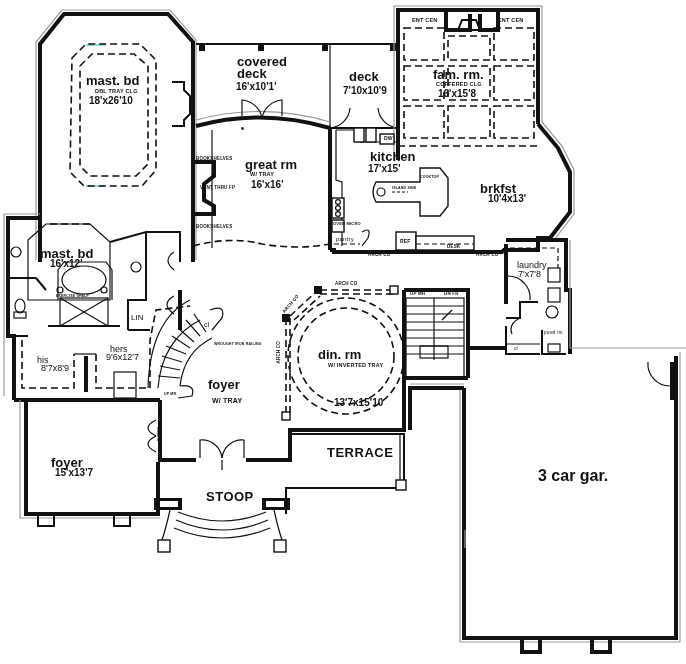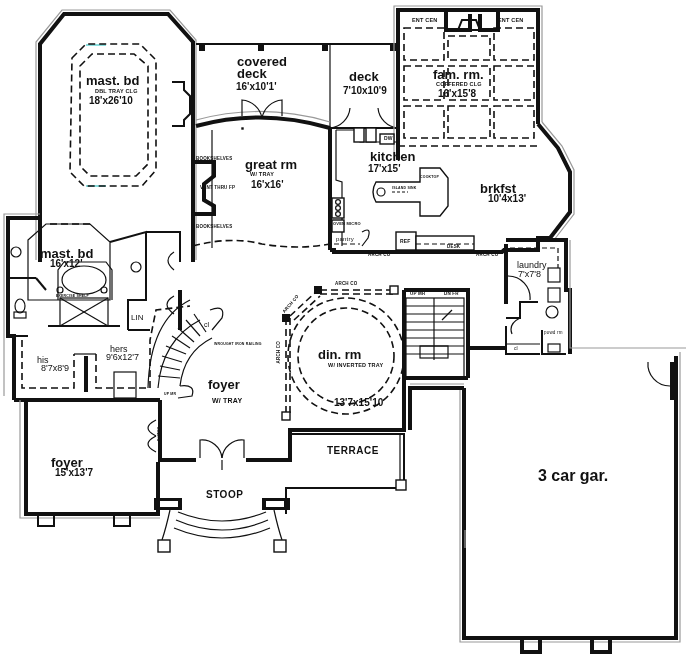--- a/index.html
+++ b/index.html
@@ -12,21 +12,21 @@
     .dash-sm { fill:none; stroke:#111; stroke-width:1.2; stroke-dasharray:5 3; }
     .line { fill:none; stroke:#111; stroke-width:1.2; }
     .fill-w { fill:#fff; stroke:#111; stroke-width:1.4; }
     .fill-b { fill:#111; }
     .cyan { stroke:#6fd6d6; stroke-width:1.6; fill:none; }
     .lbl { position:absolute; white-space:nowrap; color:#111; line-height:1; }
     .rname { font-weight:bold; font-size:13px; }
     .rdim { font-weight:bold; font-size:10px; }
     .rnote { font-size:5.5px; font-weight:bold; letter-spacing:0.2px; }
     .rsmall { font-size:9px; }
-    .caps { font-size:10px; font-weight:bold; letter-spacing:0.5px; }
+    .caps { font-size:13px; font-weight:bold; letter-spacing:0.5px; }
   </style>
 </head>
 <body>
 
 <svg id="plan" viewBox="0 0 686 664" xmlns="http://www.w3.org/2000/svg">
 
   <g>
     <polyline class="wall-out" points="36,260 36,42 62,10 170,10 196,40 196,260"></polyline>
     <polyline class="wall" points="40,262 40,44 64,14 168,14 193,42 193,262"></polyline>
 

